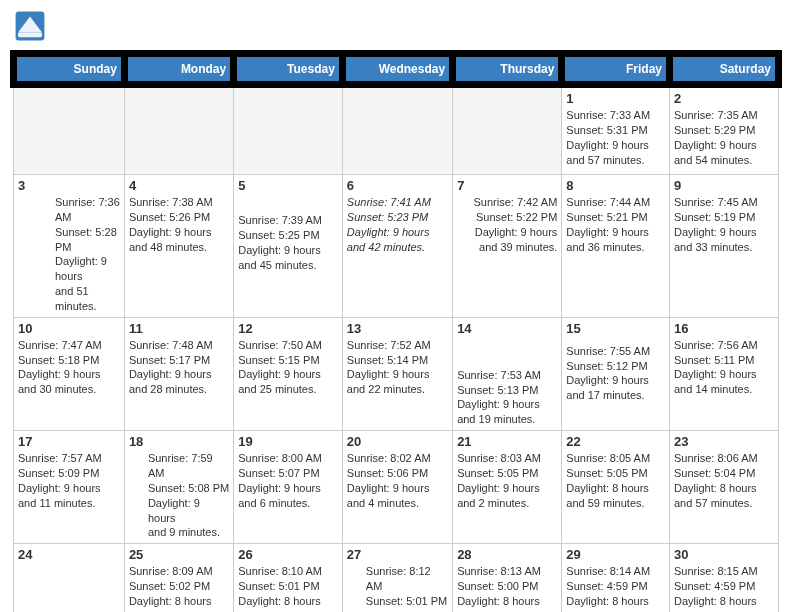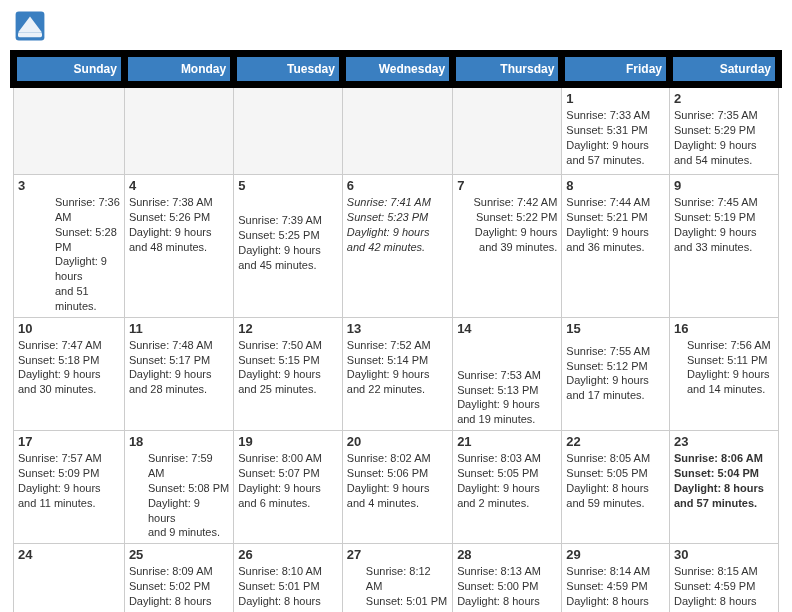--- a/index.html
+++ b/index.html
@@ -230,21 +230,21 @@
         </td>
         <td>
           <span class="day-num">15</span>
           <div class="day-info" style="white-space: pre-line; margin-top: 8px;">Sunrise: 7:55 AM
 Sunset: 5:12 PM
 Daylight: 9 hours
 and 17 minutes.</div>
         </td>
         <td>
           <span class="day-num">16</span>
-          <div class="day-info" style="white-space: pre-line; margin-left: 13px;">Sunrise: 7:56 AM
+          <div class="day-info" style="white-space: pre-line;">Sunrise: 7:56 AM
 Sunset: 5:11 PM
 Daylight: 9 hours
 and 14 minutes.</div>
         </td>
       </tr>
       <tr>
         <td>
           <span class="day-num">17</span>
           <div class="day-info" style="white-space: pre-line;">Sunrise: 7:57 AM
 Sunset: 5:09 PM
@@ -281,21 +281,21 @@
         </td>
         <td>
           <span class="day-num">22</span>
           <div class="day-info" style="white-space: pre-line;">Sunrise: 8:05 AM
 Sunset: 5:05 PM
 Daylight: 8 hours
 and 59 minutes.</div>
         </td>
         <td>
           <span class="day-num">23</span>
-          <div class="day-info" style="white-space: pre-line; font-weight: bold;">Sunrise: 8:06 AM
+          <div class="day-info" style="white-space: pre-line;">Sunrise: 8:06 AM
 Sunset: 5:04 PM
 Daylight: 8 hours
 and 57 minutes.</div>
         </td>
       </tr>
       <tr>
         <td>
           <span class="day-num">24</span>
           <div class="day-info" style="white-space: pre-line; margin-top: 48px;">Sunrise: 8:08 AM
 Sunset: 5:03 PM

